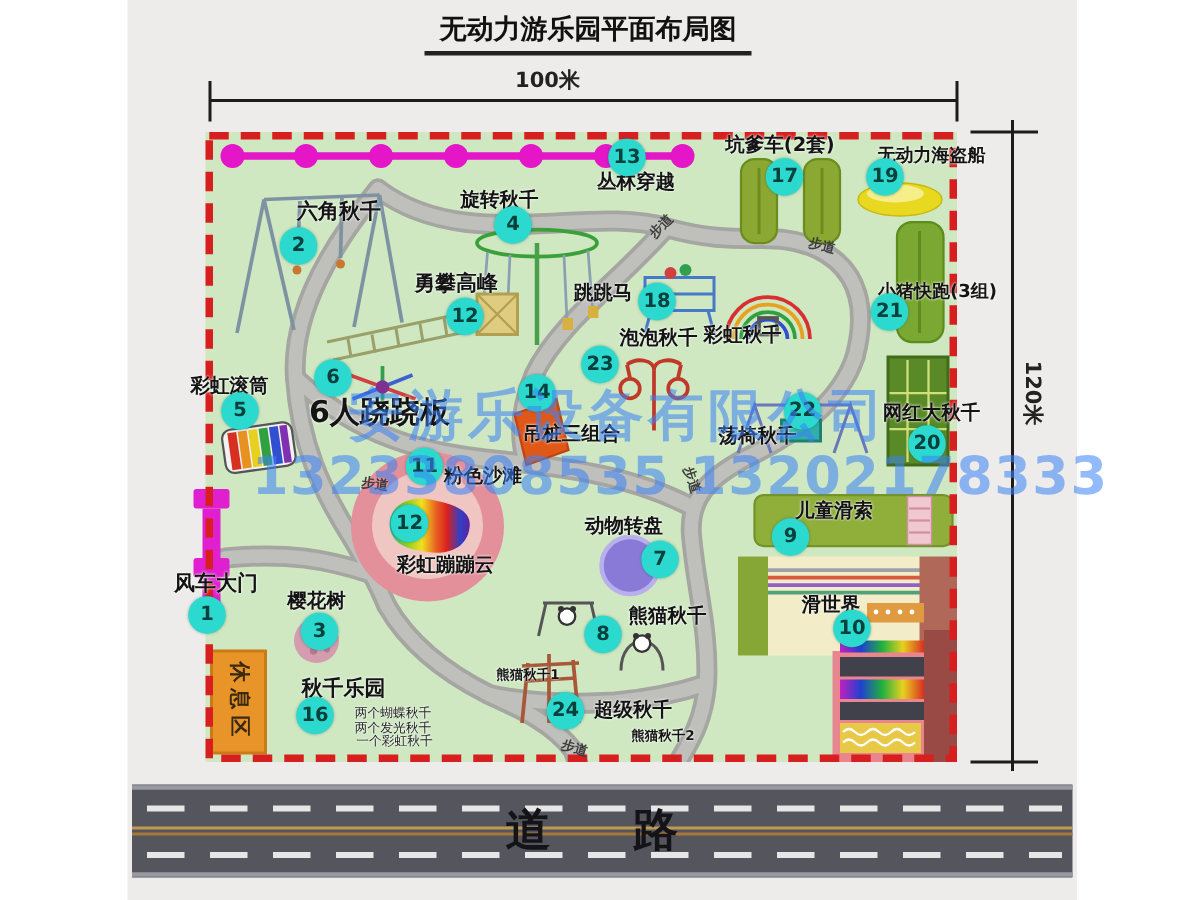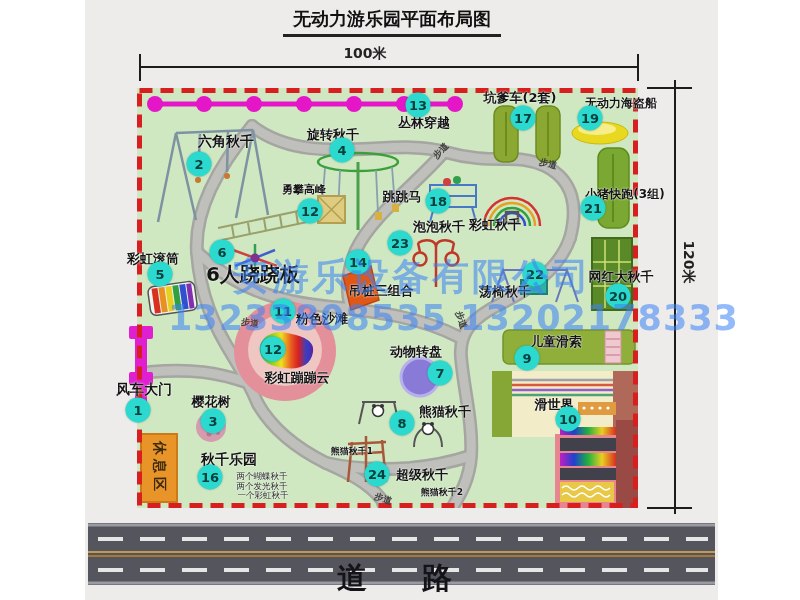--- a/index.html
+++ b/index.html
@@ -17,21 +17,21 @@
          display:flex;align-items:center;justify-content:center;box-shadow:0 0 2px rgba(0,90,85,.45);}
   .path-lbl{position:absolute;z-index:4;transform:translate(-50%,-50%);font-size:9px;
             font-weight:bold;color:#3c3c3c;white-space:nowrap;}
   .title{position:absolute;z-index:7;left:392px;top:7px;transform:translateX(-50%);
          font-size:18px;font-weight:bold;color:#111;border-bottom:3px solid #222;
          padding:0 10px 3px 10px;white-space:nowrap;}
   .dim{position:absolute;z-index:7;font-size:14px;font-weight:bold;color:#222;white-space:nowrap;}
   .dim.w{left:365px;top:45px;transform:translateX(-50%);}
   .dim.h{left:688px;top:262px;transform:translate(-50%,-50%) rotate(90deg);}
   .road-lbl{position:absolute;z-index:7;left:422px;top:554px;transform:translate(-50%,-50%);
-            font-size:30px;font-weight:bold;color:#141418;letter-spacing:55px;white-space:nowrap;margin-top:24px;}
+            font-size:30px;font-weight:bold;color:#141418;letter-spacing:55px;white-space:nowrap;}
   .rest-lbl{position:absolute;z-index:5;left:159px;top:468px;transform:translate(-50%,-50%) rotate(90deg);
             font-size:14px;font-weight:bold;color:#3a2a10;letter-spacing:4px;white-space:nowrap;}
   .wm{position:absolute;z-index:8;color:#3b82f6;opacity:.55;font-weight:bold;white-space:nowrap;pointer-events:none;}
   .wm1{left:232px;top:252px;font-size:37px;letter-spacing:3px;}
   .wm2{left:168px;top:298px;font-size:35px;letter-spacing:1px;}
 </style>
 </head>
 <body>
 
 <div id="stage">
@@ -347,21 +347,21 @@
   <div class="lbl" style="left:153px;top:258px">彩虹滚筒</div>
   <div class="lbl" style="left:253px;top:274px;font-size:20px">6人跷跷板</div>
   <div class="lbl" style="left:416px;top:351px">动物转盘</div>
   <div class="lbl" style="left:445px;top:411px">熊猫秋千</div>
   <div class="lbl" style="left:556px;top:341px">儿童滑索</div>
   <div class="lbl" style="left:554px;top:404px">滑世界</div>
   <div class="lbl" style="left:322px;top:318px">粉色沙滩</div>
   <div class="lbl" style="left:297px;top:377px">彩虹蹦蹦云</div>
   <div class="lbl" style="left:424px;top:122px">丛林穿越</div>
   <div class="lbl" style="left:381px;top:290px">吊桩三组合</div>
-  <div class="lbl" style="left:304px;top:189px;font-size:11px">勇攀高峰</div>
+  <div class="lbl" style="left:304px;top:189px;font-size:14px">勇攀高峰</div>
   <div class="lbl" style="left:229px;top:459px;font-size:14px">秋千乐园</div>
   <div class="lbl" style="left:520px;top:97px">坑爹车(2套)</div>
   <div class="lbl" style="left:402px;top:196px">跳跳马</div>
   <div class="lbl" style="left:621px;top:103px;font-size:12px">无动力海盗船</div>
   <div class="lbl" style="left:621px;top:276px">网红大秋千</div>
   <div class="lbl" style="left:625px;top:194px;font-size:12px">小猪快跑(3组)</div>
   <div class="lbl" style="left:505px;top:291px">荡椅秋千</div>
   <div class="lbl" style="left:439px;top:226px">泡泡秋千</div>
   <div class="lbl" style="left:422px;top:474px">超级秋千</div>
 

